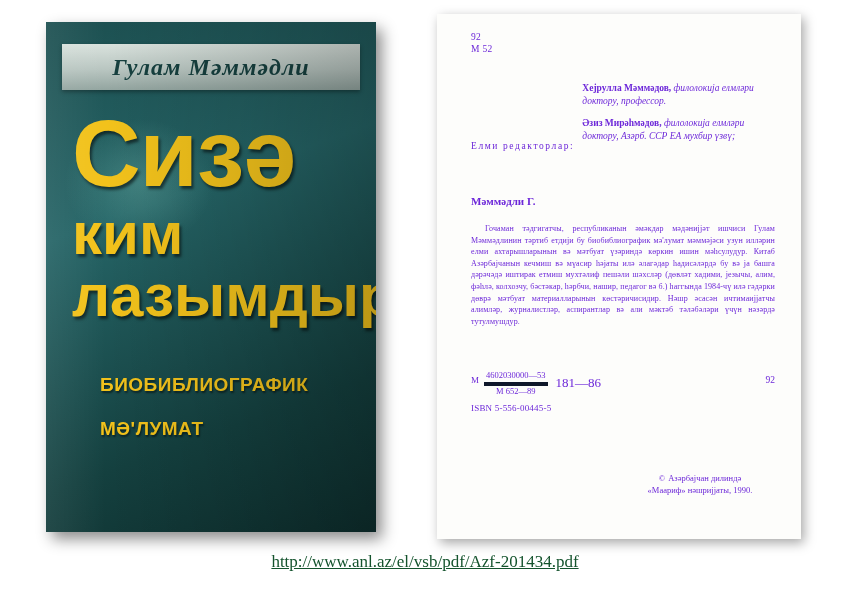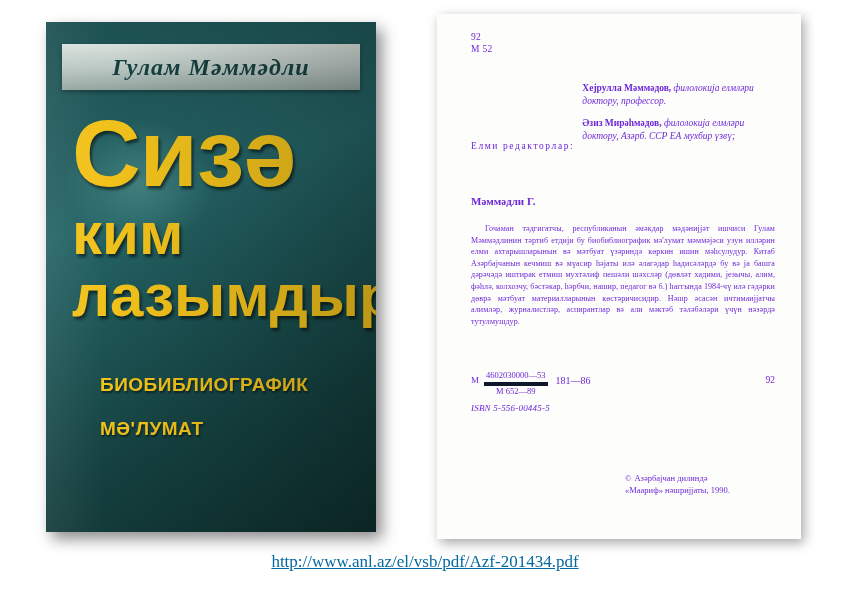--- a/index.html
+++ b/index.html
@@ -217,59 +217,58 @@
     padding: 0 2px 1px 2px;
   }
   .cm-den {
     display: block;
     font-size: 8.5px;
     padding-top: 1px;
   }
   .cm-tail {
     padding-top: 4px;
     padding-left: 8px;
-    font-size: 10px;
+    font-size: 13px;
   }
   .cm-right {
     margin-left: auto;
     padding-top: 4px;
     font-size: 9.5px;
   }
 
   .isbn {
     margin-top: 7px;
     font-size: 9px;
     letter-spacing: 0.2px;
-    font-style: italic;
   }
 
   .copyright {
     position: absolute;
     right: 0;
     bottom: 28px;
     font-size: 8.5px;
     line-height: 1.4;
-    text-align: left;
+    text-align: center;
     width: 150px;
   }
   .copyright .csym {
     display: inline-block;
     margin-right: 3px;
   }
 
   
   .url-link {
     position: absolute;
     left: 0;
     right: 0;
     top: 552px;
     text-align: center;
     font-family: "Liberation Serif", serif;
     font-size: 17px;
-    color: #0369a1;
+    color: #14532d;
     text-decoration: underline;
     cursor: pointer;
   }
 </style>
 </head>
 <body>
 
 <div class="cover">
   <div class="cover-glow"></div>
   <div class="cover-inner">

